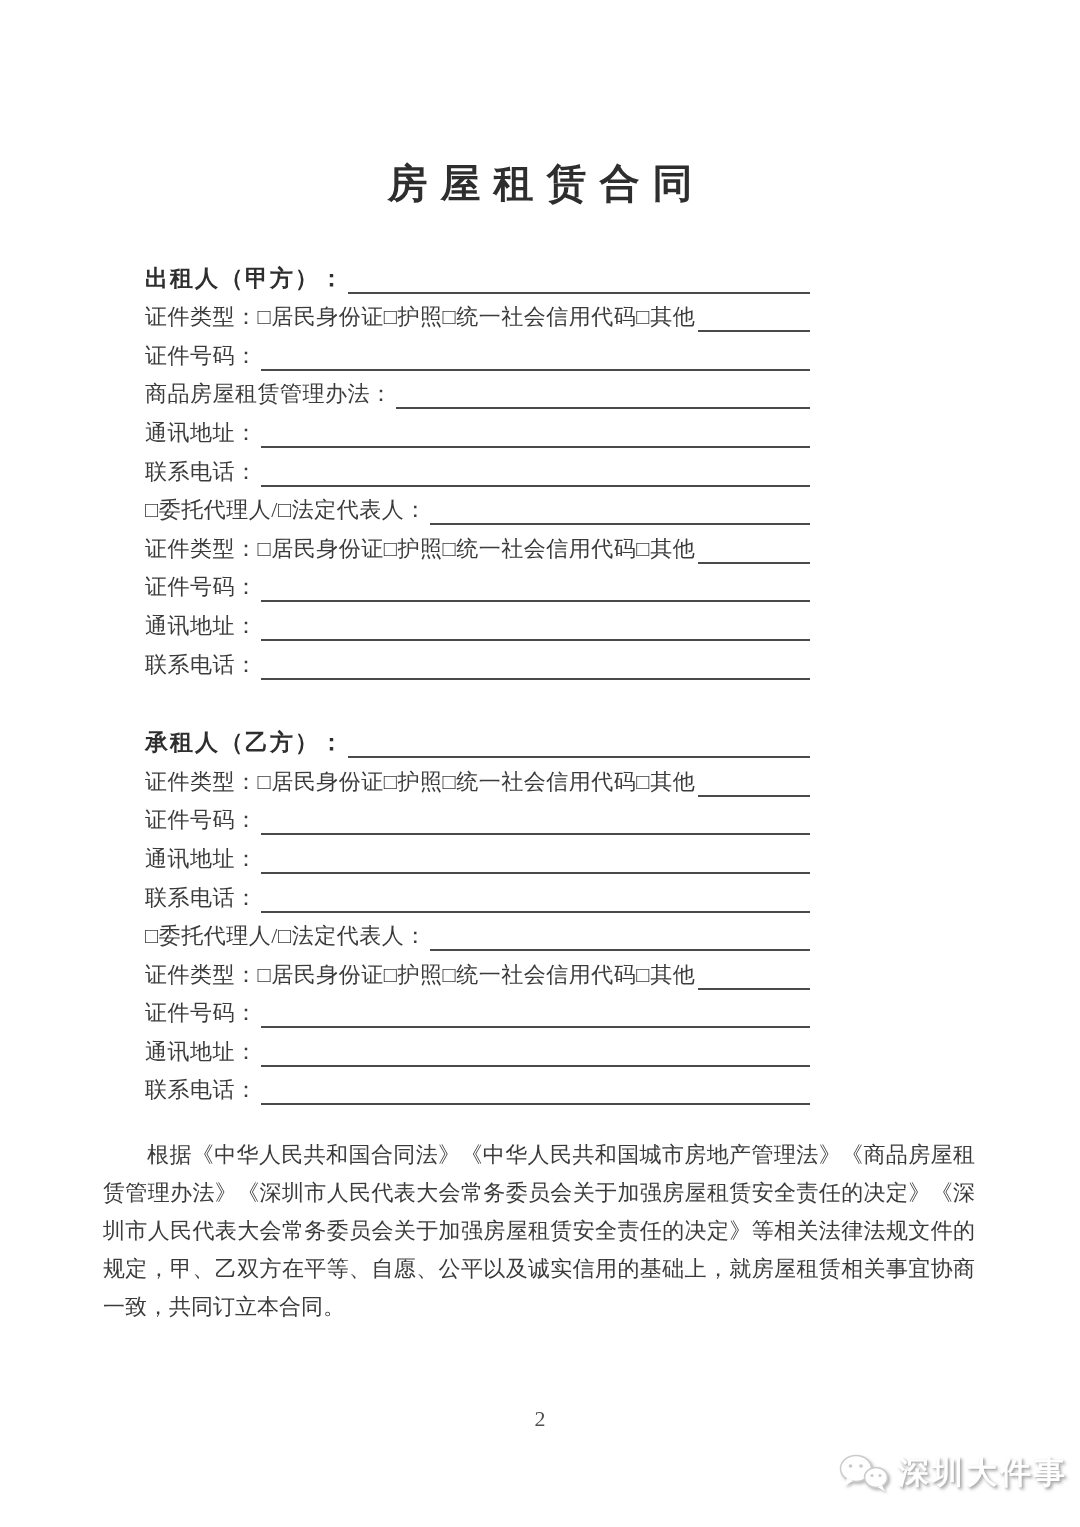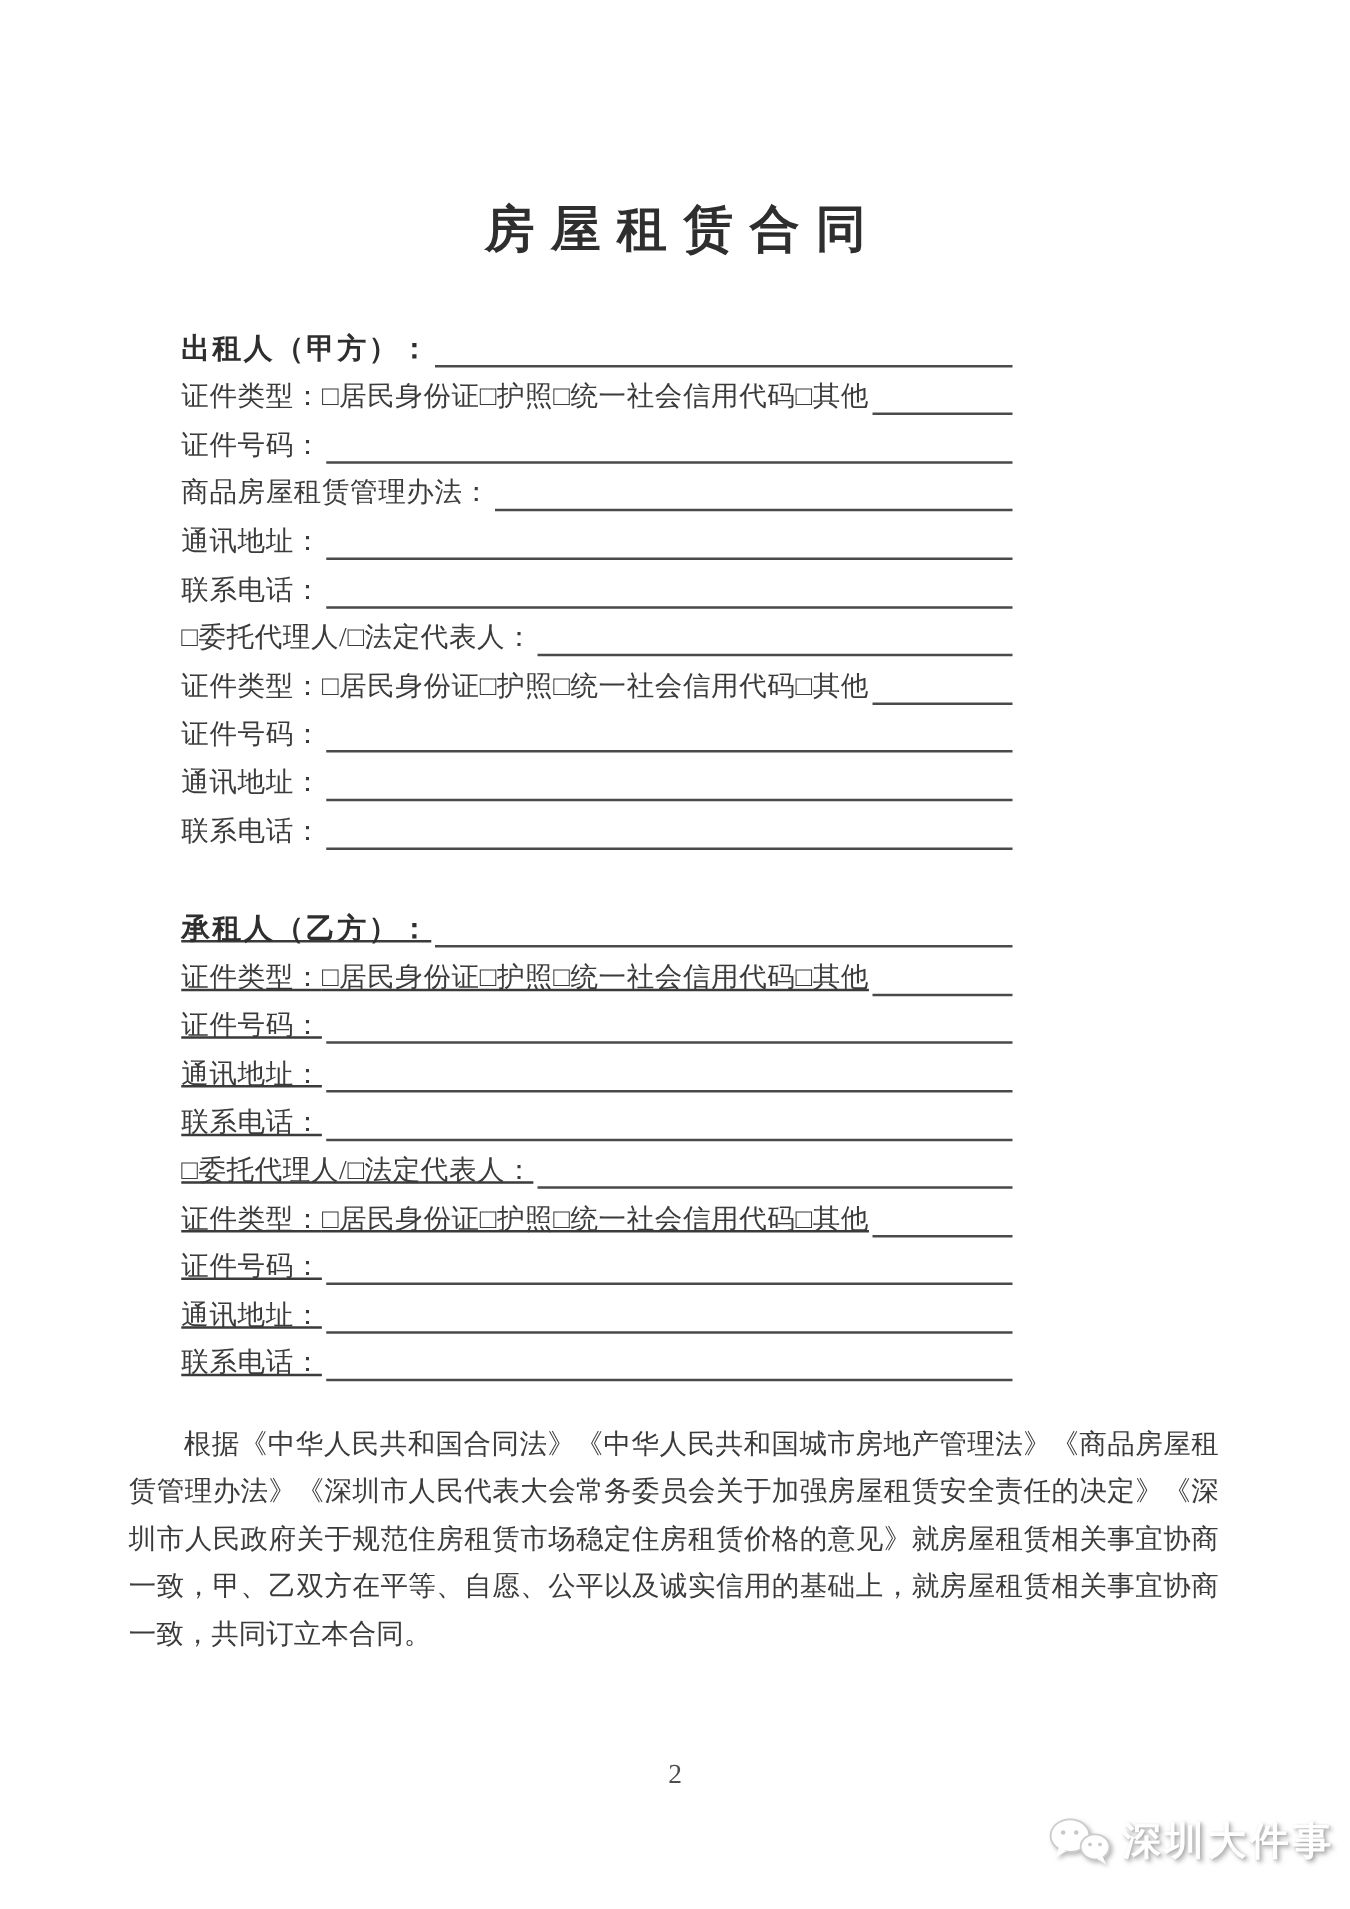--- a/index.html
+++ b/index.html
@@ -21,21 +21,21 @@
     text-indent:13px;
     color:#2e2e2e;
     white-space:nowrap;
   }
 
   .form-block {
     margin-left:145px;
     width:665px;
   }
   .form-block.party-a { margin-top:44px; }
-  .form-block.party-b { margin-top:40px;text-decoration:underline; }
+  .form-block.party-b { margin-top:40px; }
 
   .row {
     display:flex;
     align-items:flex-end;
     height:38.6px;
     font-size:22px;
     white-space:nowrap;
   }
   .row .lbl, .row .opts { line-height:30px; letter-spacing:0.5px; }
   .row .lbl.strong {
@@ -180,21 +180,21 @@
     <div class="row">
       <span class="lbl">通讯地址：</span>
       <span class="fill"></span>
     </div>
     <div class="row">
       <span class="lbl">联系电话：</span>
       <span class="fill"></span>
     </div>
   </section>
 
-  <p class="preamble">根据《中华人民共和国合同法》《中华人民共和国城市房地产管理法》《商品房屋租赁管理办法》《深圳市人民代表大会常务委员会关于加强房屋租赁安全责任的决定》《深圳市人民政府关于规范住房租赁市场稳定住房租赁价格的意见》就房屋租赁相关事宜协商一致，甲、乙双方在平等、自愿、公平以及诚实信用的基础上，就房屋租赁相关事宜协商一致，共同订立本合同。</p>
+  <p class="preamble">根据《中华人民共和国合同法》《中华人民共和国城市房地产管理法》《商品房屋租赁管理办法》《深圳市人民代表大会常务委员会关于加强房屋租赁安全责任的决定》《深圳市人民代表大会常务委员会关于加强房屋租赁安全责任的决定》等相关法律法规文件的规定，甲、乙双方在平等、自愿、公平以及诚实信用的基础上，就房屋租赁相关事宜协商一致，共同订立本合同。</p>
 
   <div class="page-number">2</div>
 
   <div class="watermark">
     <span>
       <svg width="52" height="40" viewBox="0 0 52 40">
         <g fill="#ffffff" stroke="#cccccc" stroke-width="1.5">
           <ellipse cx="18" cy="15.5" rx="15.5" ry="13"></ellipse>
           <path d="M9 25 L6.5 33 L15 28 Z" stroke="none" fill="#ffffff"></path>
           <ellipse cx="38" cy="24.5" rx="11.5" ry="10"></ellipse>

